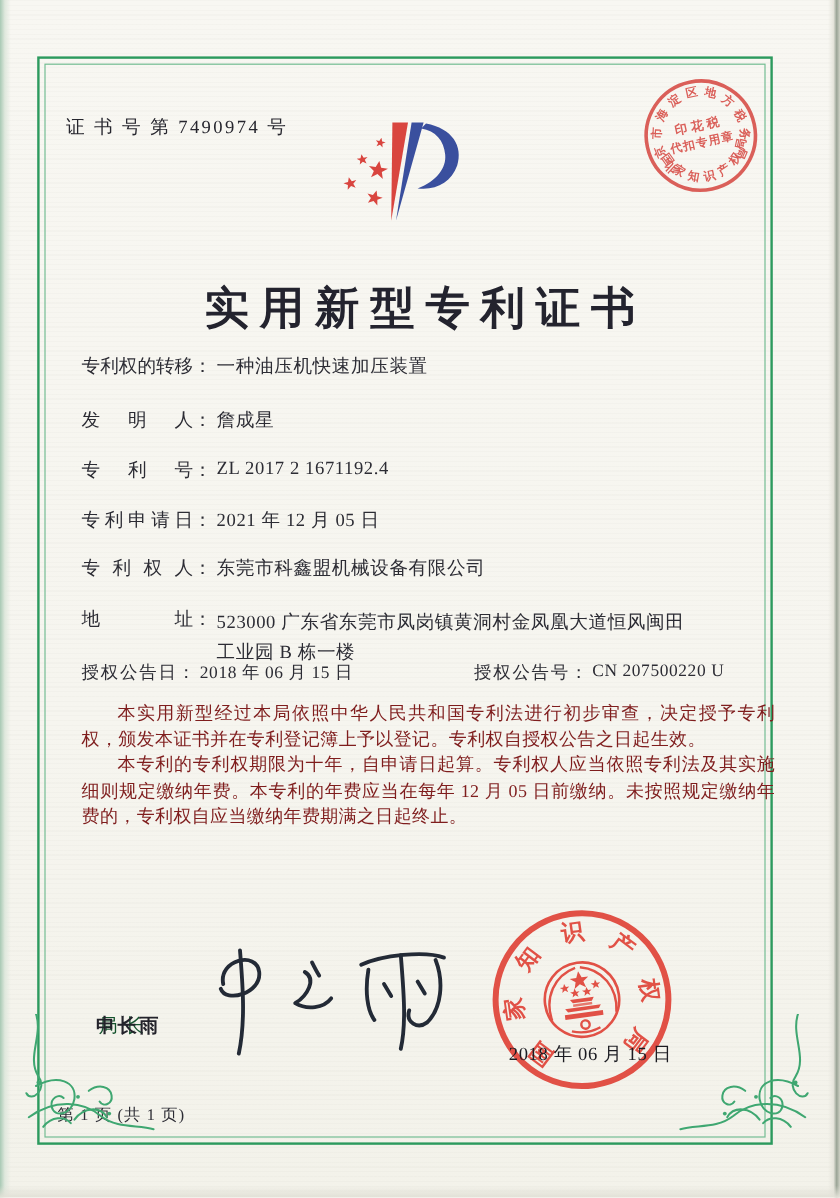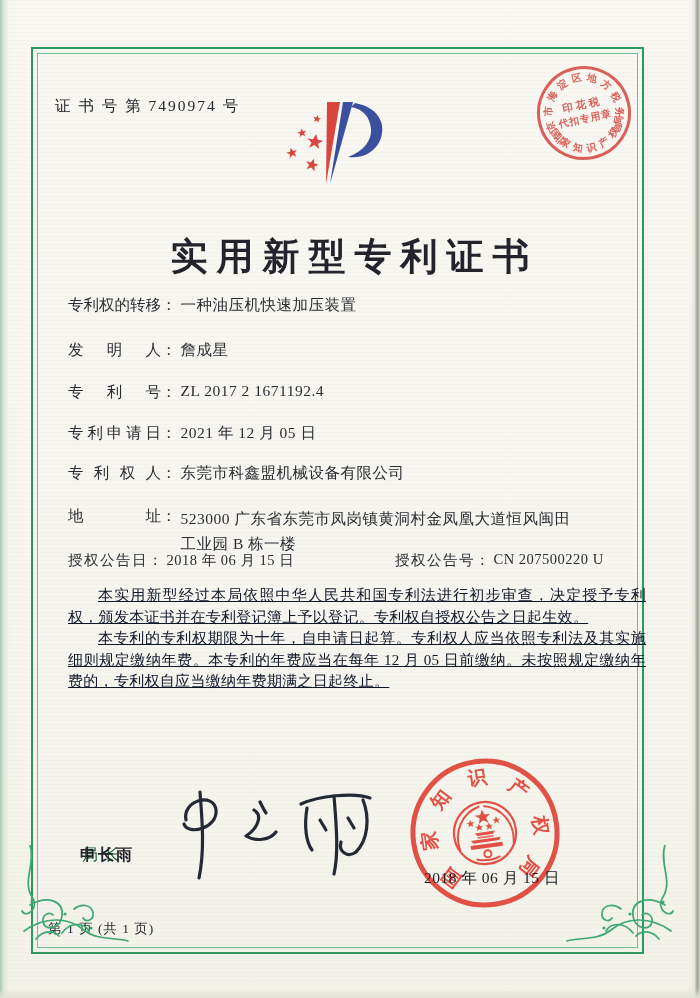--- a/index.html
+++ b/index.html
@@ -28,21 +28,21 @@
     font-size:37px;font-weight:700;letter-spacing:9px;text-indent:9px;color:#23232e;margin-top:36px;}
   .row{position:absolute;left:68px;font-size:15.5px;color:#2c2c34;white-space:nowrap;}
   .flabel{display:inline-block;width:93px;text-align:justify;text-align-last:justify;vertical-align:top;}
   .colon{display:inline-block;margin-right:4px;vertical-align:top;}
   .fvalue{display:inline-block;vertical-align:top;letter-spacing:.5px;}
   .addr-val{white-space:normal;width:480px;line-height:25px;}
   .row-grant{font-size:14.5px;width:577px;}
   .row-grant .glabel{letter-spacing:1.5px;}
   .grant2{position:absolute;left:327px;top:0;}
   .body-text{position:absolute;left:68px;top:585px;width:578px;font-size:15px;
-    line-height:21.6px;text-align:justify;color:#0f172a;letter-spacing:.3px;text-decoration:underline;}
+    line-height:21.6px;text-align:justify;color:#7f1d1d;letter-spacing:.3px;}
   .body-text p{margin:0;text-indent:2em;}
   .sig-title{position:absolute;left:82px;top:845px;font-size:16px;letter-spacing:6px;color:#14532d;}
   .sig-name{position:absolute;left:80px;top:845px;font-size:16px;letter-spacing:2px;color:#23232b;font-weight:bold;}
   .signature{position:absolute;left:158px;top:780px;}
   .seal{position:absolute;left:406px;top:754px;}
   .seal-date{position:absolute;left:424px;top:868px;font-size:15.5px;color:#1c1c22;letter-spacing:.5px;z-index:6;}
   .footer{position:absolute;left:0;top:920px;width:645px;text-align:left;font-size:13.5px;color:#2c2c34;letter-spacing:1px;padding-left:48px;}
   .orn{position:absolute;z-index:3;}
   .orn-bl{left:18px;top:845px;}
   .orn-br{left:562px;top:845px;transform:scaleX(-1);}

